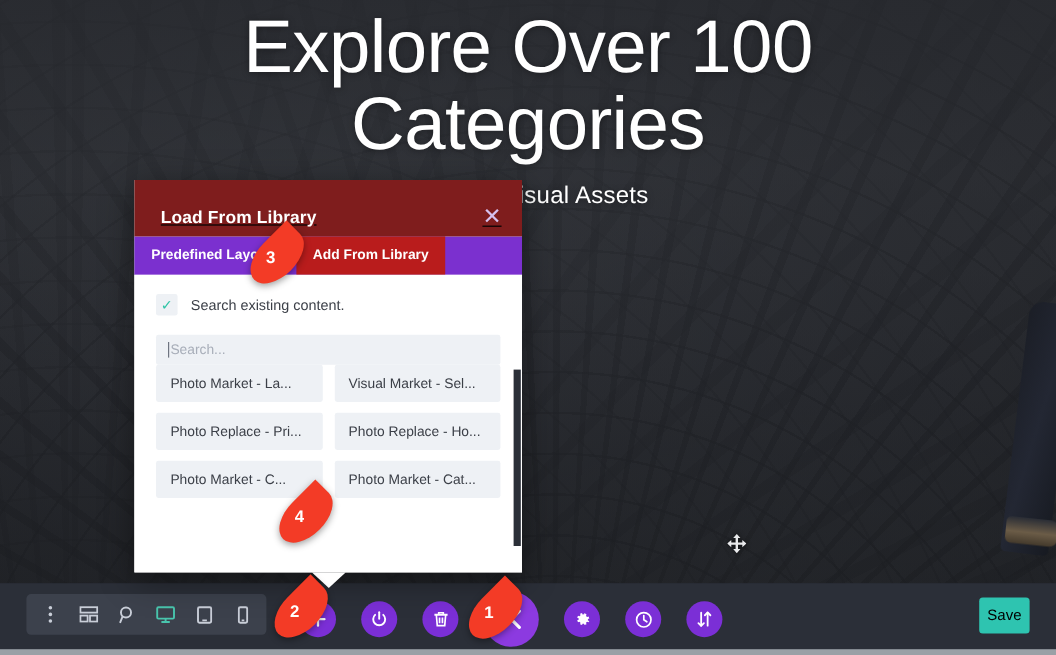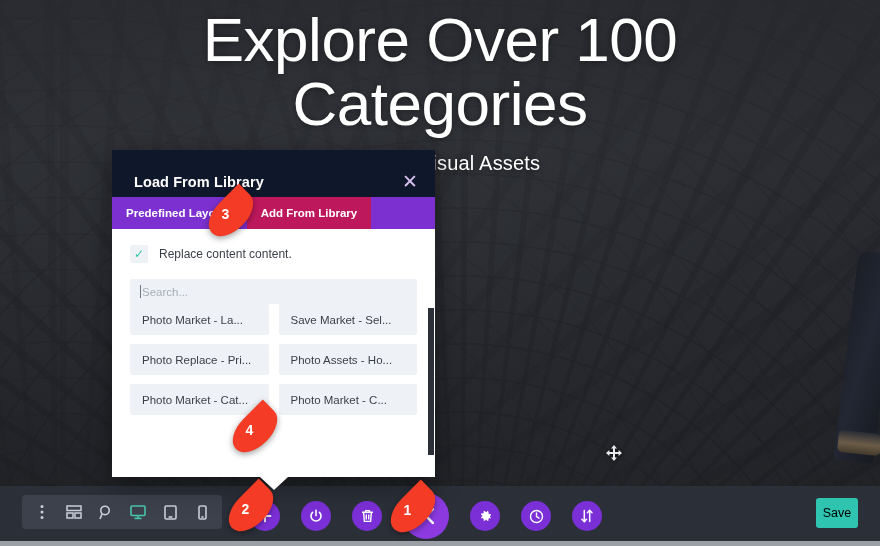--- a/index.html
+++ b/index.html
@@ -98,23 +98,24 @@
     position: absolute;
     left: 112px; top: 150px;
     width: 323px;
     background: #ffffff;
     box-shadow: 0 6px 26px rgba(0,0,0,.42);
     z-index: 40;
   }
   #modal .mhead {
     position: relative;
     height: 47px;
-    background: #0f172a;
+    background: #7f1d1d;
     display: flex; align-items: center;
     padding: 16px 14px 0 22px;
+    text-decoration: underline;
   }
   #modal .mtitle {
     color: #ffffff;
     font-size: 14.5px;
     font-weight: bold;
     letter-spacing: .1px;
     flex: 1;
   }
   #modal .mclose {
     color: #d6c0ee;
@@ -132,21 +133,21 @@
   }
   #modal .mtab {
     display: flex; align-items: center; justify-content: center;
     color: #ffffff;
     font-size: 11.5px;
     font-weight: bold;
     padding: 0 14px;
     cursor: pointer;
     white-space: nowrap;
   }
-  #modal .mtab.active { background: #be185d; }
+  #modal .mtab.active { background: #b91c1c; }
 
   #modal .mbody {
     position: relative;
     background: #ffffff;
     padding: 16px 18px 0 18px;
     height: 226px;
     overflow: hidden;
   }
   .replace-row {
     display: flex; align-items: center;
@@ -355,35 +356,35 @@
 
     <div class="mtabs">
       <div class="mtab">Predefined Layouts</div>
       <div class="mtab active">Add From Library</div>
     </div>
 
     <div class="mbody">
 
       <div class="replace-row">
         <div class="chk">✓</div>
-        <div class="replace-label">Replace content content.</div>
+        <div class="replace-label">Search existing content.</div>
       </div>
 
       <div class="searchbox">
         <span class="caret"></span>
         <span class="ph">Search...</span>
       </div>
 
       <div class="lib-grid">
         <div class="lib-item">Photo Market - La...</div>
-        <div class="lib-item">Save Market - Sel...</div>
+        <div class="lib-item">Visual Market - Sel...</div>
         <div class="lib-item">Photo Replace - Pri...</div>
-        <div class="lib-item">Photo Assets - Ho...</div>
+        <div class="lib-item">Photo Replace - Ho...</div>
+        <div class="lib-item">Photo Market - C...</div>
         <div class="lib-item">Photo Market - Cat...</div>
-        <div class="lib-item">Photo Market - C...</div>
       </div>
 
       <div class="mscroll">
           <i></i>
         </div>
     </div>
 
     <div class="mfoot"></div>
     <div class="mpointer"></div>
   </div>

